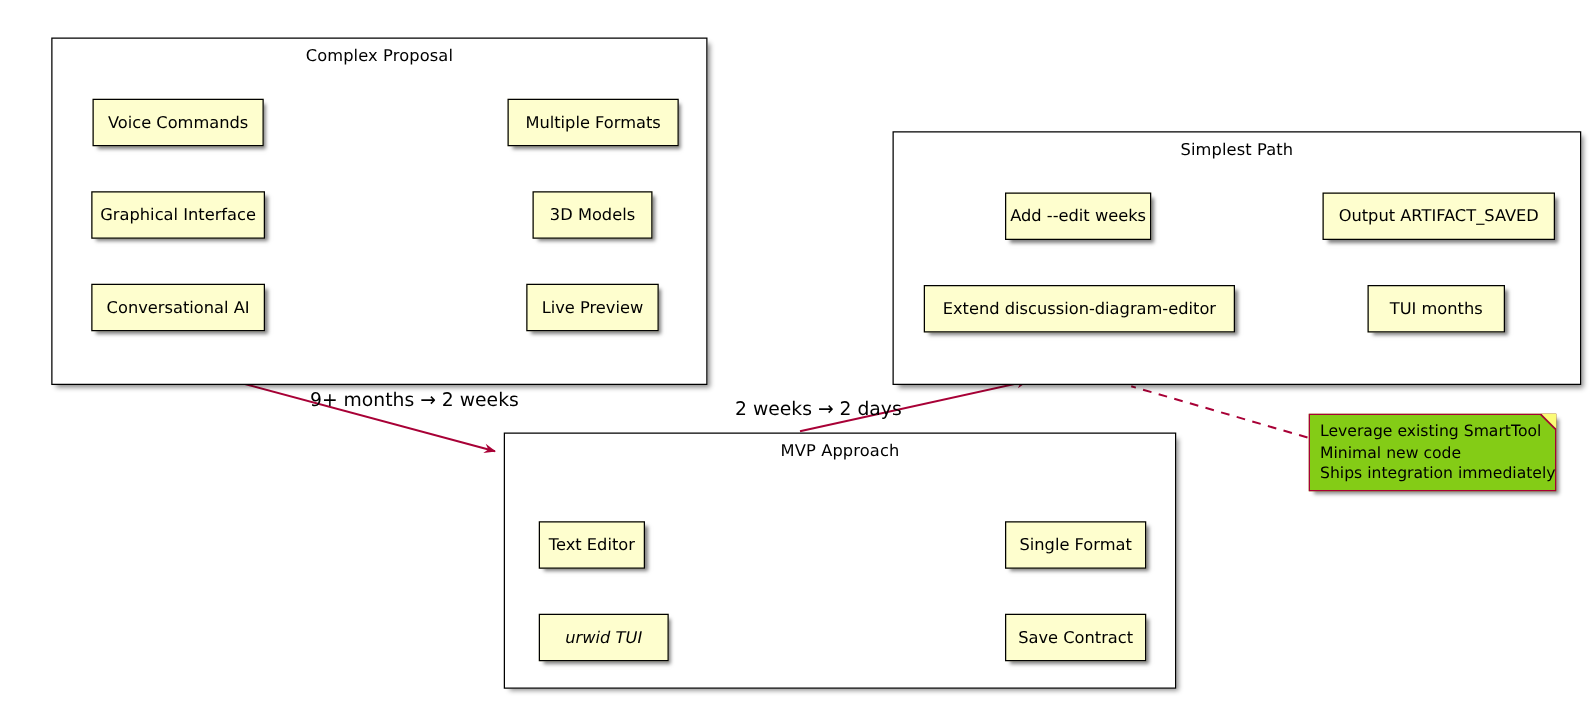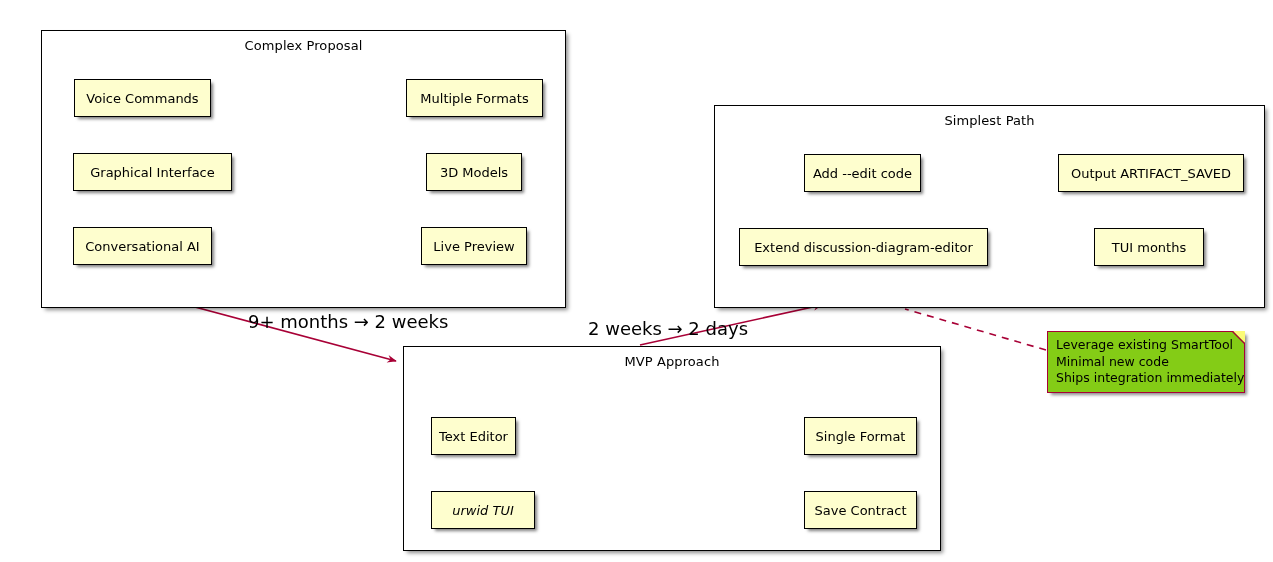--- a/index.html
+++ b/index.html
@@ -90,21 +90,21 @@
     top: -1px;
     width: 13px;
     height: 13px;
     pointer-events: none;
   }
   .note-line { display: block; }
 
   
   .edge-label {
     position: absolute;
-    font-size: 18px;
+    font-size: 15px;
     color: #000000;
     white-space: nowrap;
   }
 
   
   #edges {
     position: absolute;
     left: 0;
     top: 0;
     width: 1273px;
@@ -141,42 +141,42 @@
     <div class="package-title">Complex Proposal</div>
 
     <div class="node" style="left:32px; top:48px; width:137px; height:38px;">
       <span>Voice Commands</span>
     </div>
 
     <div class="node" style="left:364px; top:48px; width:137px; height:38px;">
       <span>Multiple Formats</span>
     </div>
 
-    <div class="node" style="left:31px; top:122px; width:159px; height:38px;">
+    <div class="node" style="left:31px; top:122px; width:139px; height:38px;">
       <span>Graphical Interface</span>
     </div>
 
     <div class="node" style="left:384px; top:122px; width:96px; height:38px;">
       <span>3D Models</span>
     </div>
 
     <div class="node" style="left:31px; top:196px; width:139px; height:38px;">
       <span>Conversational AI</span>
     </div>
 
     <div class="node" style="left:379px; top:196px; width:106px; height:38px;">
       <span>Live Preview</span>
     </div>
   </div>
 
   <div class="package" style="left:714px; top:105px; width:551px; height:203px;">
     <div class="package-title">Simplest Path</div>
 
     <div class="node" style="left:89px; top:48px; width:117px; height:38px;">
-      <span>Add --edit code</span>
+      <span>Add --edit weeks</span>
     </div>
 
     <div class="node" style="left:343px; top:48px; width:186px; height:38px;">
       <span>Output ARTIFACT_SAVED</span>
     </div>
 
     <div class="node" style="left:24px; top:122px; width:249px; height:38px;">
       <span>Extend discussion-diagram-editor</span>
     </div>
 

